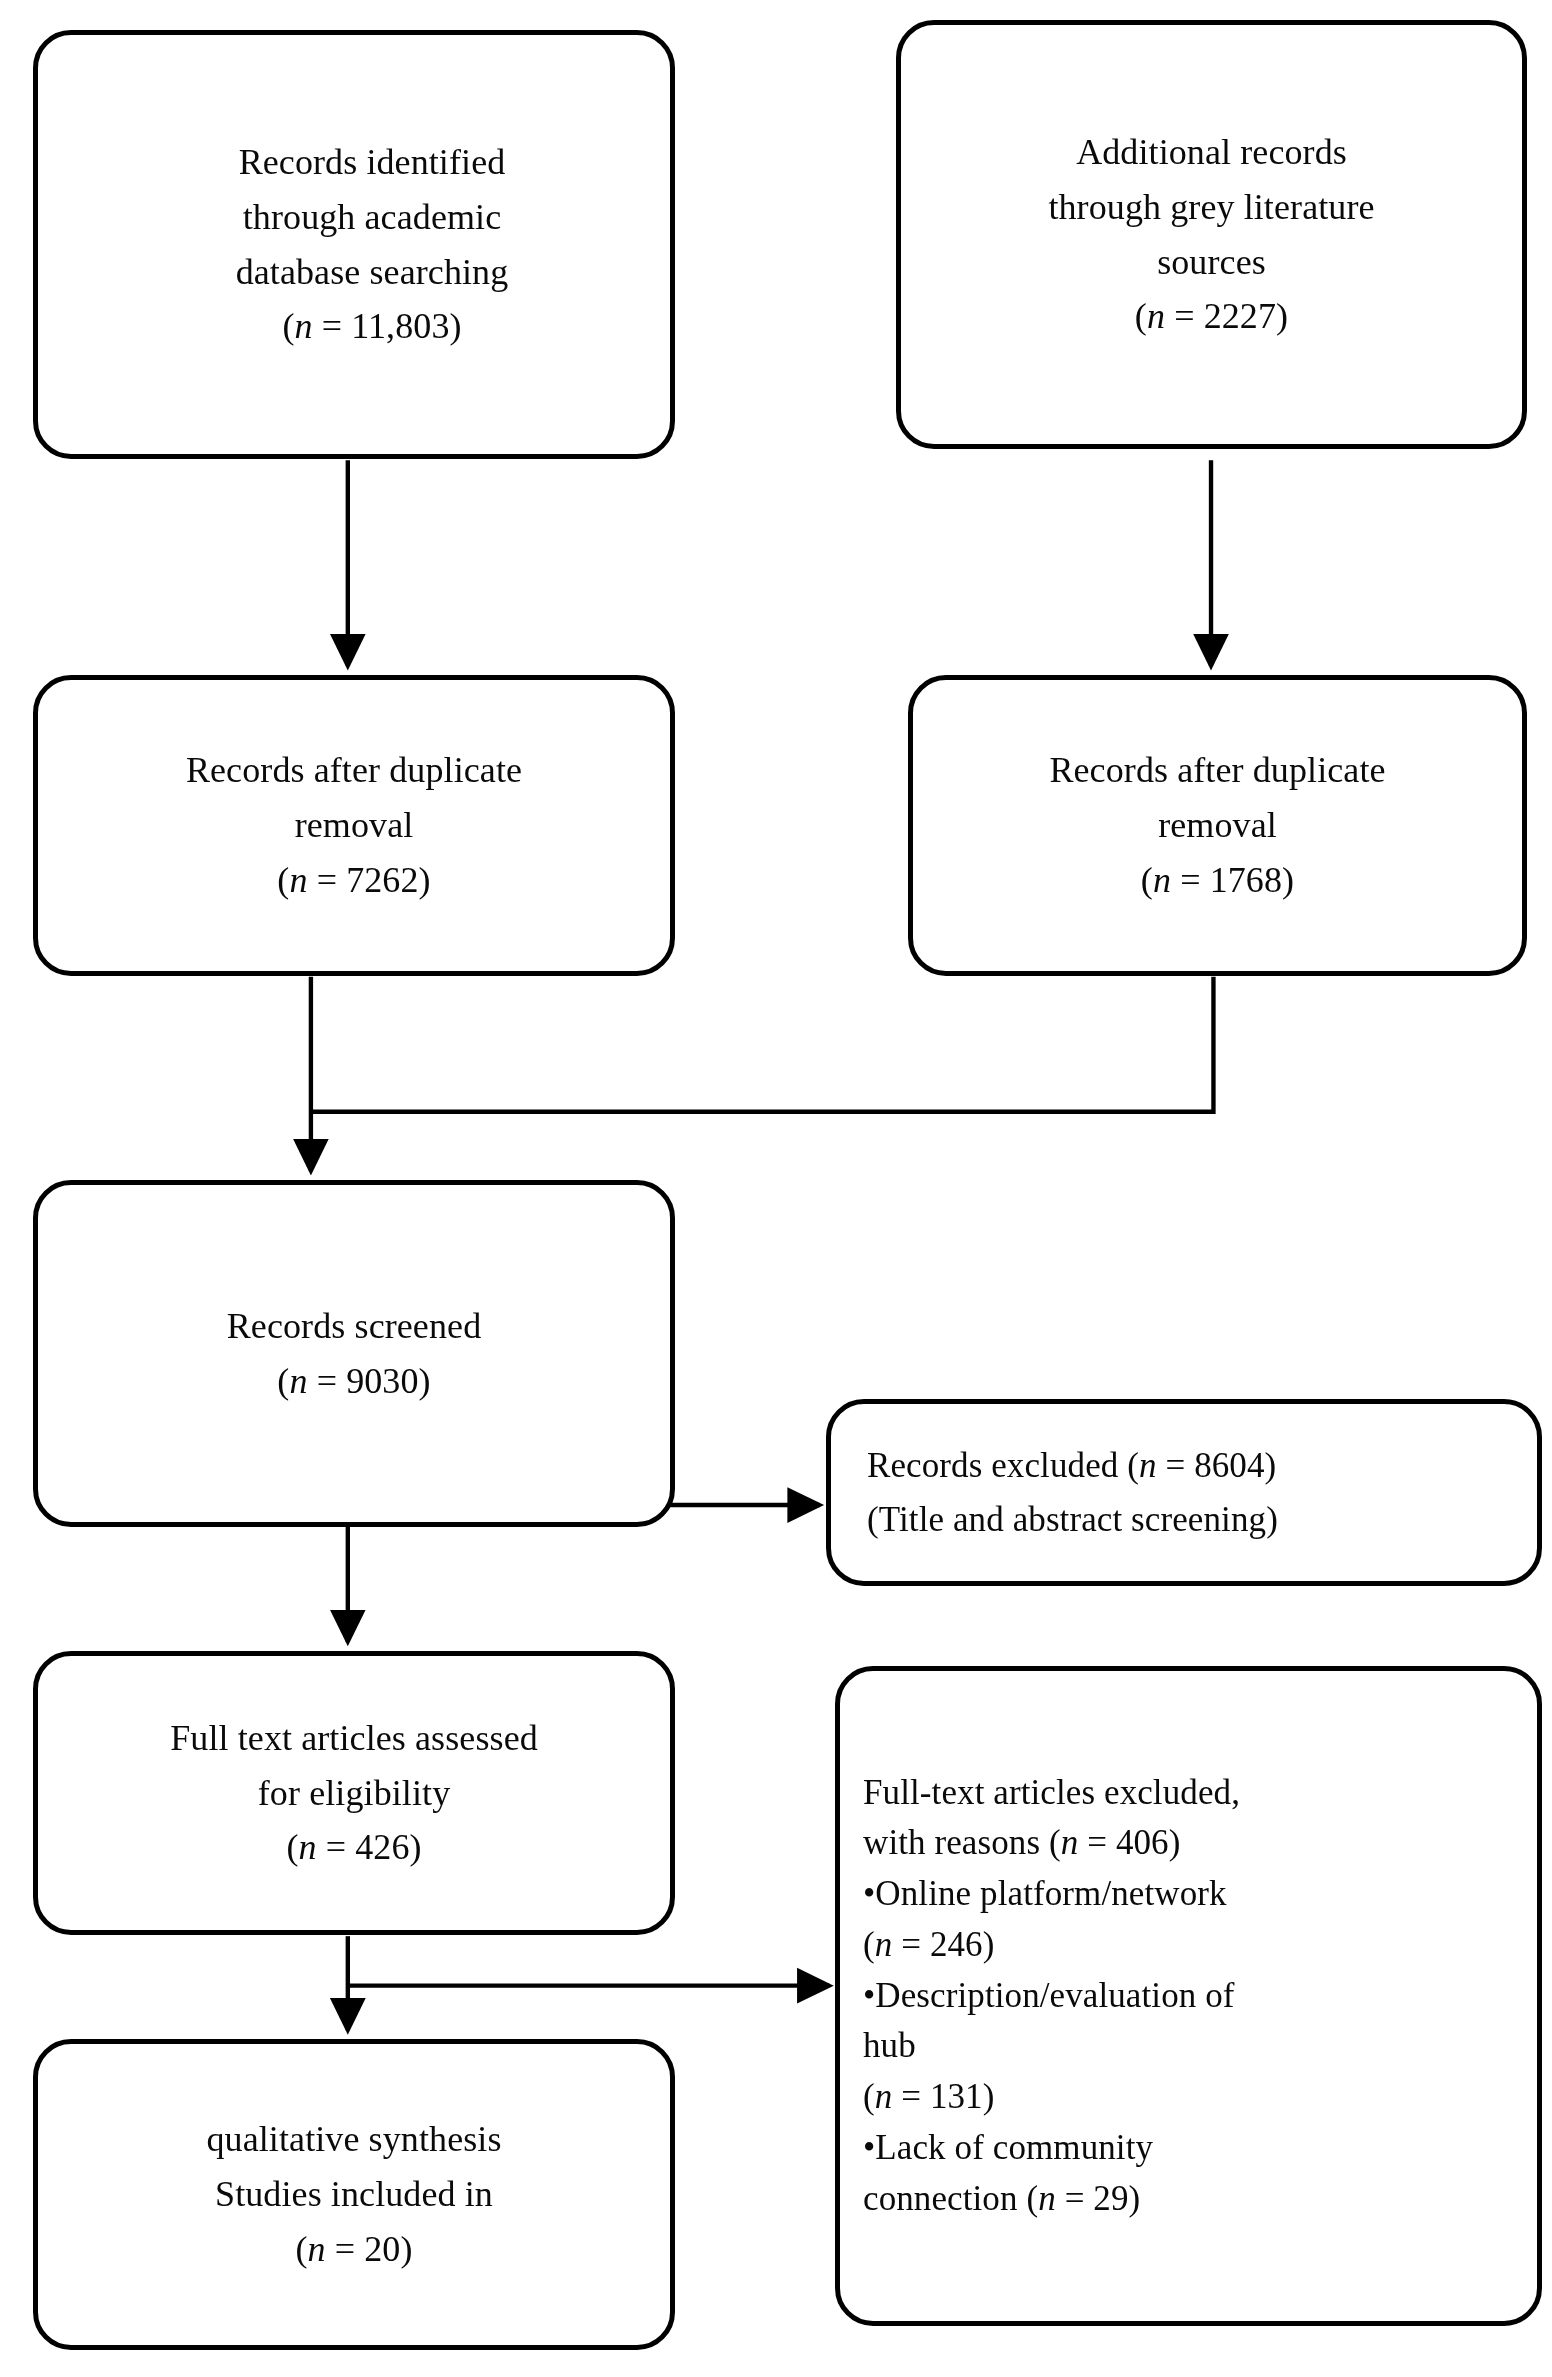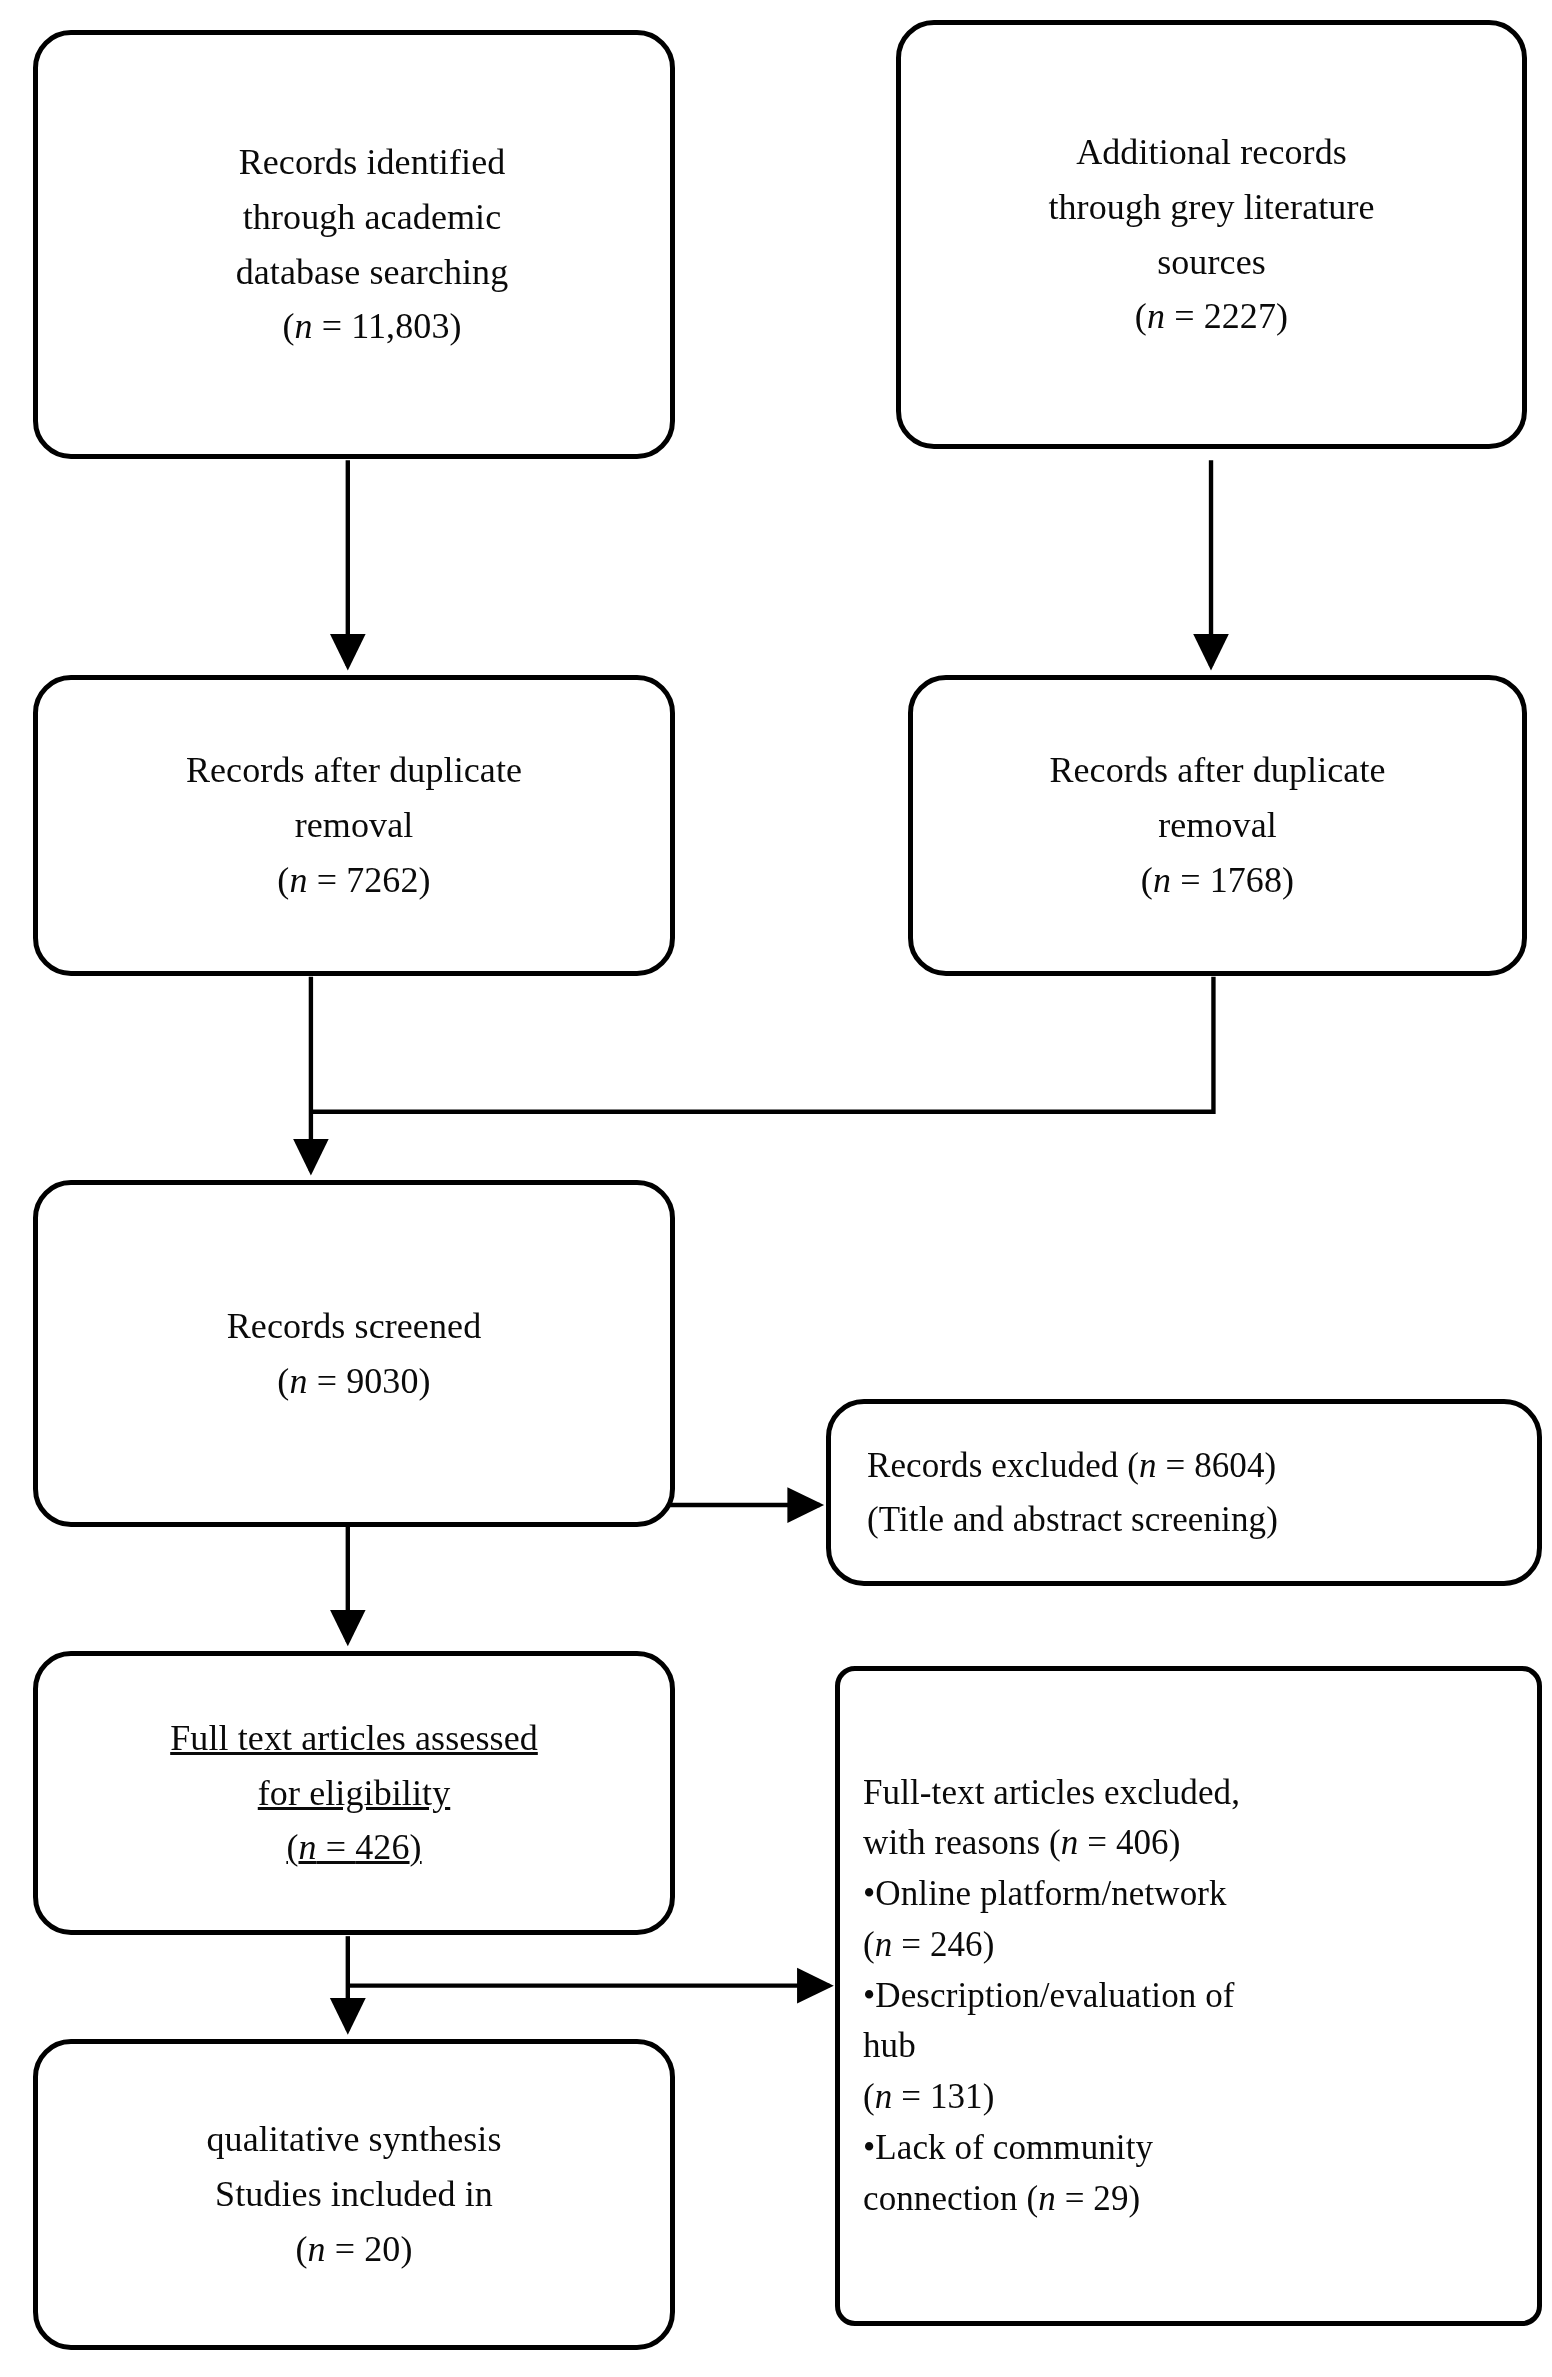--- a/index.html
+++ b/index.html
@@ -60,27 +60,27 @@
     display: block;
     white-space: nowrap;
   }
   
   #box-identified-academic  { left: 33px;   top: 30px;   width: 642px; height: 429px; padding-left: 36px; }
   #box-identified-grey      { left: 896px; top: 20px;   width: 631px; height: 429px; }
   #box-dedup-academic       { left: 33px;   top: 675px; width: 642px; height: 301px; }
   #box-dedup-grey           { left: 908px; top: 675px; width: 619px; height: 301px; }
   #box-records-screened     { left: 33px;   top: 1180px; width: 642px; height: 347px; }
   #box-records-excluded     { left: 826px; top: 1399px; width: 716px; height: 187px; }
-  #box-fulltext-assessed    { left: 33px;   top: 1651px; width: 642px; height: 284px; text-decoration: underline; }
+  #box-fulltext-assessed    { left: 33px;   top: 1651px; width: 642px; height: 284px; }
   #box-fulltext-excluded    { left: 835px; top: 1666px; width: 707px; height: 660px; }
   #box-studies-included     { left: 33px;   top: 2039px; width: 642px; height: 311px; }
 
   #box-records-excluded .box-line { white-space: nowrap; }
   #box-records-excluded { padding-left: 36px; padding-right: 9.7px; font-size: 35px; }
-  #box-fulltext-excluded { padding-left: 23px; padding-right: 8.7px; font-size: 35px; line-height: 1.45; border-radius: 20px; }
+  #box-fulltext-excluded { padding-left: 23px; padding-right: 8.7px; font-size: 35px; line-height: 1.45; }
 </style>
 </head>
 <body>
 
 <div id="diagram-root">
 
   <svg class="connector-layer" viewBox="0 0 3198 4896">
     <defs>
       <marker id="arrowhead" markerWidth="9" markerHeight="9" refX="7.4" refY="4.5" orient="auto" markerUnits="strokeWidth">
         <path d="M0,0.4 L8.4,4.5 L0,8.6 z" fill="#000000"></path>

